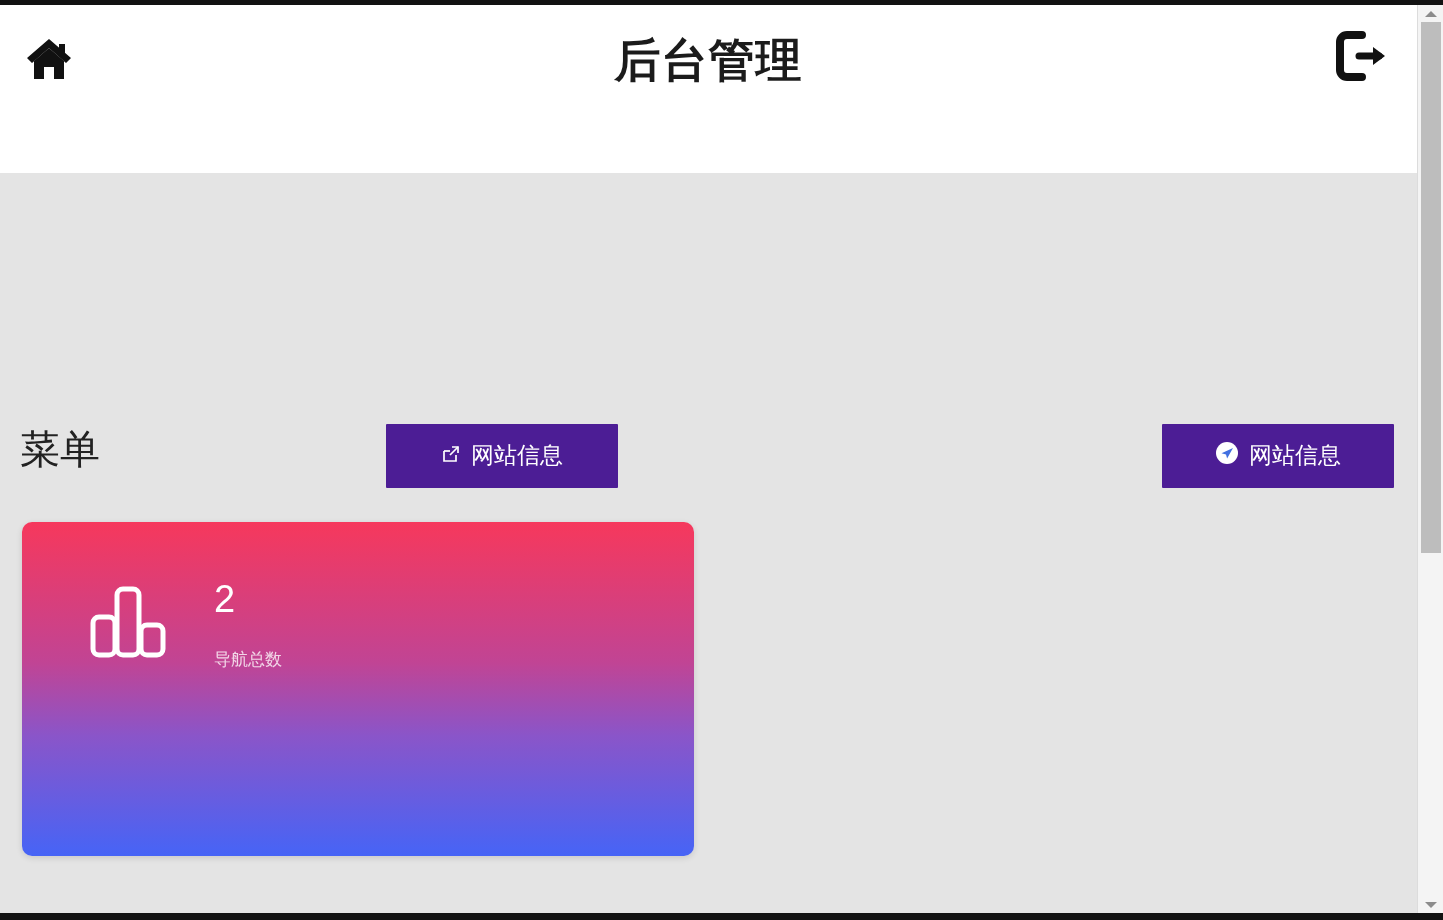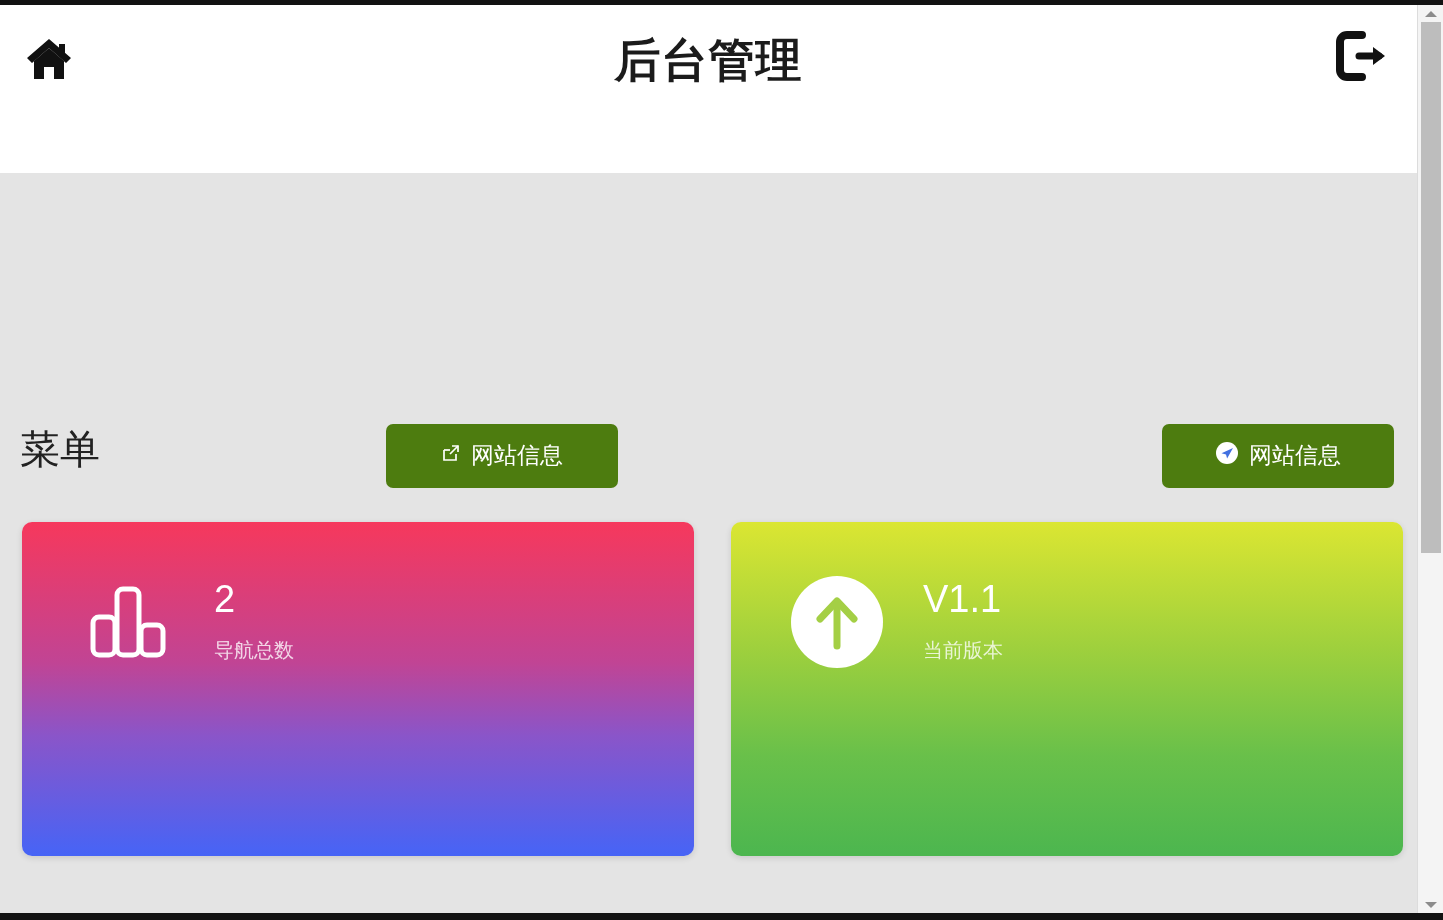--- a/index.html
+++ b/index.html
@@ -100,31 +100,31 @@
   .menu-label {
     position: absolute;
     left: 20px;
     top: 252px;
     font-size: 40px;
     color: #222;
     line-height: 48px;
   }
   .btn {
     position: absolute;
-    background: #4d7c0f;
+    background: #4c1d95;
     color: #ffffff;
     border: none;
-    border-radius: 7px;
+    border-radius: 1px;
     font-size: 23px;
     display: flex;
     align-items: center;
     justify-content: center;
     gap: 10px;
     cursor: pointer;
-    font-family: Liberation Serif, serif;
+    font-family: Liberation Sans, sans-serif;
   }
   .btn-site-info {
     left: 386px;
     top: 251px;
     width: 232px;
     height: 64px;
   }
   .btn-nav-list {
     left: 1162px;
     top: 251px;
@@ -173,24 +173,24 @@
     margin-right: 38px;
   }
   .card-text { padding-top: 2px; }
   .card-value {
     font-size: 38px;
     color: #ffffff;
     line-height: 46px;
     font-weight: normal;
   }
   .card-caption {
-    font-size: 20px;
+    font-size: 17px;
     color: rgba(255,255,255,0.78);
     line-height: 30px;
-    margin-top: 13px;
+    margin-top: 23px;
   }
 
   
   .scrollbar {
     position: absolute;
     right: 0;
     top: 5px;
     width: 26px;
     height: 908px;
     background: #f4f4f4;
@@ -304,37 +304,20 @@
                 <rect x="56" y="46" width="22" height="30" rx="6" fill="none" stroke="#ffffff" stroke-width="5"></rect>
               </svg>
             </div>
             <div class="card-text">
               <div class="card-value">2</div>
               <div class="card-caption">导航总数</div>
             </div>
           </div>
         </div>
 
-        <div class="card card-version">
-          <div class="card-inner">
-            <div class="card-icon">
-              <svg width="96" height="96" viewBox="0 0 96 96" aria-hidden="true">
-                <circle cx="48" cy="48" r="46" fill="#ffffff"></circle>
-                <path d="M48 70 V28" stroke="#8cc63f" stroke-width="0"></path>
-                <g fill="none" stroke="#9ccc43" stroke-width="0"></g>
-                <path d="M48 72 L48 30" stroke="#a4cf45" stroke-width="7" stroke-linecap="round"></path>
-                <path d="M31 45 L48 27 L65 45" fill="none" stroke="#a4cf45" stroke-width="7" stroke-linecap="round" stroke-linejoin="round"></path>
-              </svg>
-            </div>
-            <div class="card-text">
-              <div class="card-value">V1.1</div>
-              <div class="card-caption">当前版本</div>
-            </div>
-          </div>
-        </div>
 
       </div>
 
     </div>
   </div>
 
   <div class="scrollbar">
     <div class="sb-arrow sb-arrow-up">
       <div class="tri-up"></div>
     </div>

